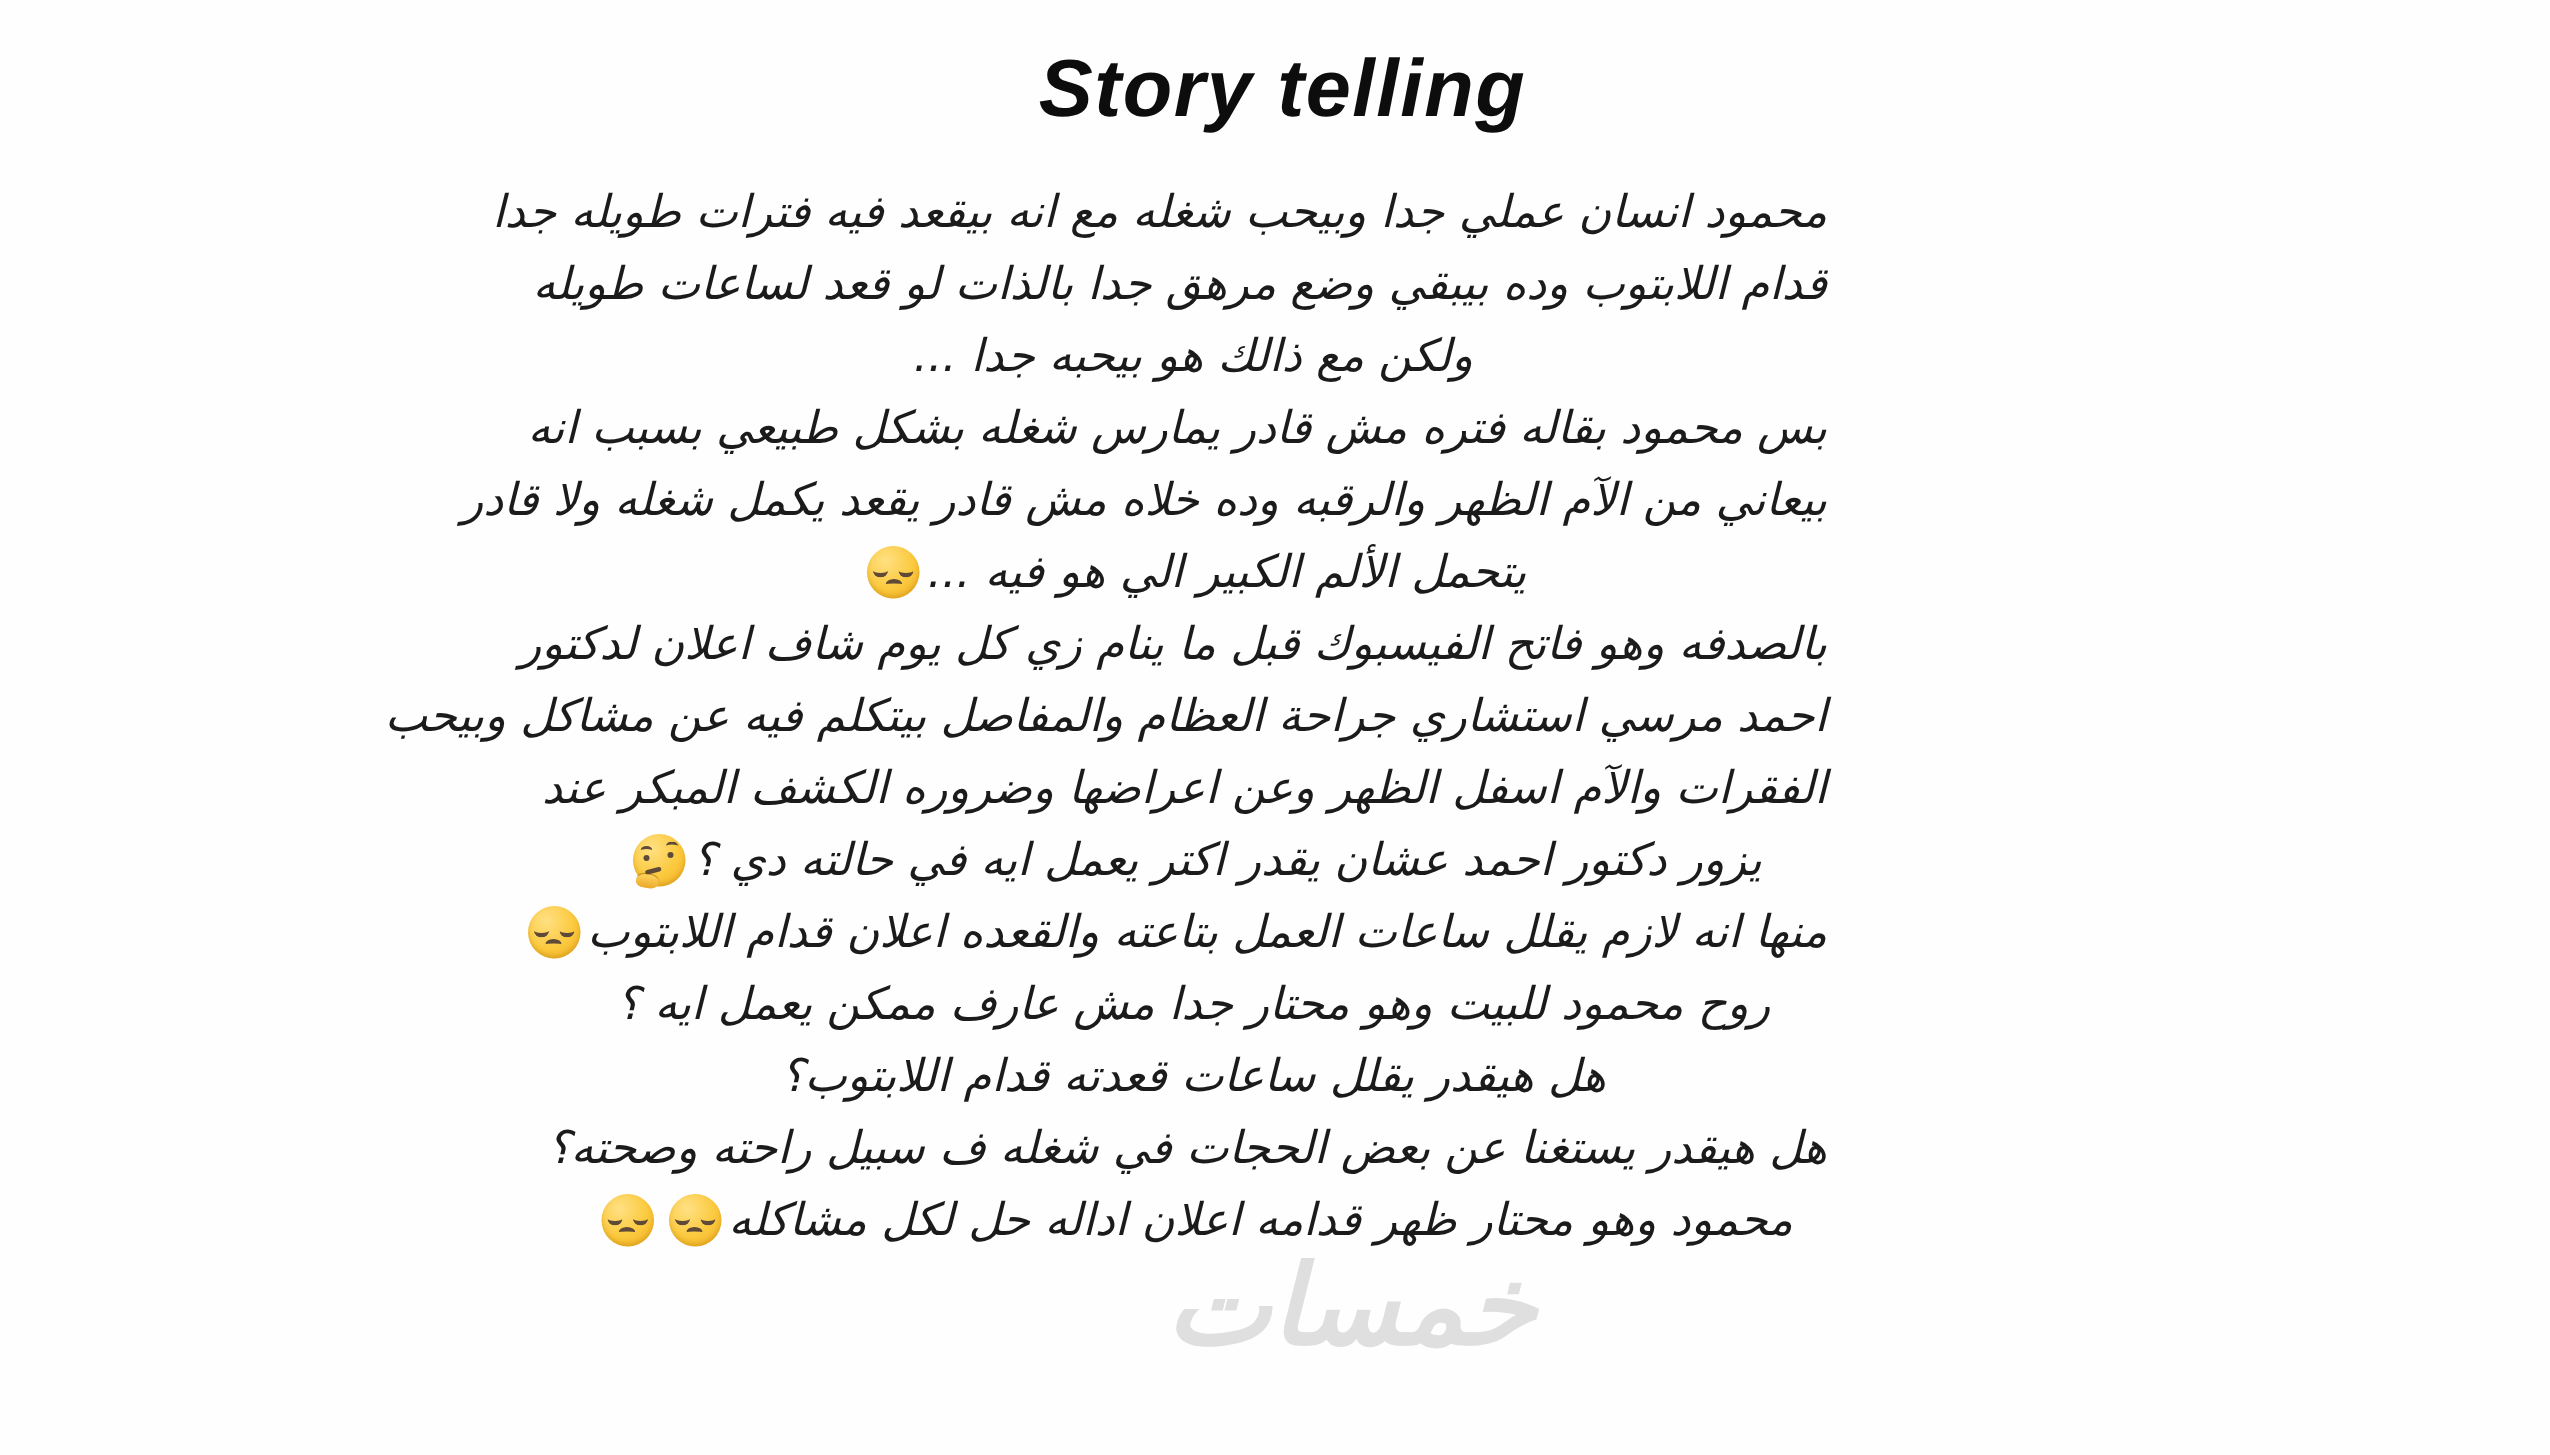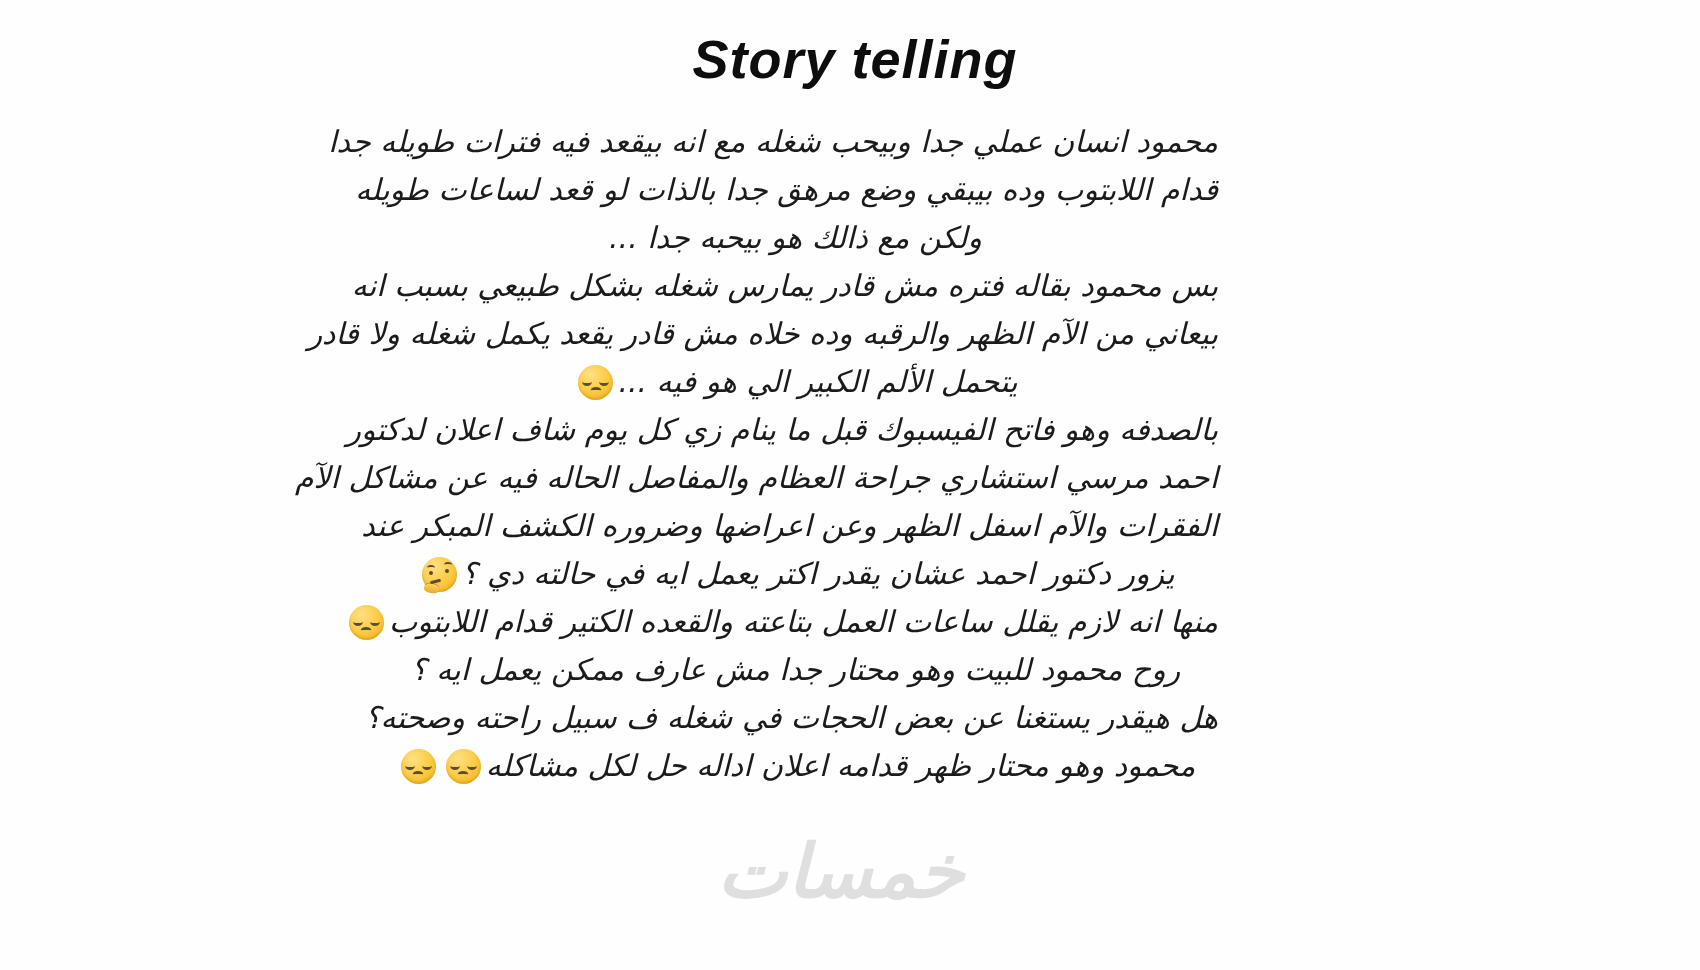--- a/index.html
+++ b/index.html
@@ -93,21 +93,21 @@
   }
   .emoji.thinking-face .hand {
     bottom: -1px; left: 2px; width: 15px; height: 9px;
     background: linear-gradient(#ffd35e, #eaa92a);
     border-radius: 45% 45% 40% 40%;
     box-shadow: 0 -1px 0 rgba(120,80,0,.4);
     transform: rotate(8deg);
   }
   .watermark {
     position: absolute;
-    top: 828px; left: 676px; width: 330px;
+    top: 828px; left: 736px; width: 330px;
     text-align: center;
     direction: rtl;
     font-size: 74px;
     font-weight: 700;
     color: #9f9f9f;
     opacity: 0.32;
     letter-spacing: 2px;
     pointer-events: none;
   }
 </style>
@@ -119,24 +119,25 @@
   <h1 class="doc-title">Story telling</h1>
 
   <div class="story" id="story">
       <div class="story-line"><span class="line-text">محمود انسان عملي جدا وبيحب شغله مع انه بيقعد فيه فترات طويله جدا</span></div>
       <div class="story-line"><span class="line-text">قدام اللابتوب وده بيبقي وضع مرهق جدا بالذات لو قعد لساعات طويله</span></div>
       <div class="story-line"><span class="line-text">ولكن مع ذالك هو بيحبه جدا ...</span></div>
       <div class="story-line"><span class="line-text">بس محمود بقاله فتره مش قادر يمارس شغله بشكل طبيعي بسبب انه</span></div>
       <div class="story-line"><span class="line-text">بيعاني من الآم الظهر والرقبه وده خلاه مش قادر يقعد يكمل شغله ولا قادر</span></div>
       <div class="story-line"><span class="line-text">يتحمل الألم الكبير الي هو فيه ...</span><span class="emoji pensive-face"><span class="eye-l"></span><span class="eye-r"></span><span class="mouth"></span></span></div>
       <div class="story-line"><span class="line-text">بالصدفه وهو فاتح الفيسبوك قبل ما ينام زي كل يوم شاف اعلان لدكتور</span></div>
-      <div class="story-line"><span class="line-text">احمد مرسي استشاري جراحة العظام والمفاصل الحاله فيه عن مشاكل الآم</span></div>
+      <div class="story-line"><span class="line-text">احمد مرسي استشاري جراحة العظام والمفاصل بيتكلم فيه عن مشاكل وبيحب</span></div>
       <div class="story-line"><span class="line-text">الفقرات والآم اسفل الظهر وعن اعراضها وضروره الكشف المبكر عند</span></div>
       <div class="story-line"><span class="line-text">يزور دكتور احمد عشان يقدر اكتر يعمل ايه في حالته دي ؟</span><span class="emoji thinking-face"><span class="brow-l"></span><span class="brow-r"></span><span class="eye-l"></span><span class="eye-r"></span><span class="mouth"></span><span class="hand"></span></span></div>
-      <div class="story-line"><span class="line-text">منها انه لازم يقلل ساعات العمل بتاعته والقعده الكتير قدام اللابتوب</span><span class="emoji pensive-face"><span class="eye-l"></span><span class="eye-r"></span><span class="mouth"></span></span></div>
+      <div class="story-line"><span class="line-text">منها انه لازم يقلل ساعات العمل بتاعته والقعده اعلان قدام اللابتوب</span><span class="emoji pensive-face"><span class="eye-l"></span><span class="eye-r"></span><span class="mouth"></span></span></div>
       <div class="story-line"><span class="line-text">روح محمود للبيت وهو محتار جدا مش عارف ممكن يعمل ايه ؟</span></div>
+      <div class="story-line"><span class="line-text">هل هيقدر يقلل ساعات قعدته قدام اللابتوب؟</span></div>
       <div class="story-line"><span class="line-text">هل هيقدر يستغنا عن بعض الحجات في شغله ف سبيل راحته وصحته؟</span></div>
       <div class="story-line"><span class="line-text">محمود وهو محتار ظهر قدامه اعلان اداله حل لكل مشاكله</span><span class="emoji pensive-face"><span class="eye-l"></span><span class="eye-r"></span><span class="mouth"></span></span><span class="emoji pensive-face"><span class="eye-l"></span><span class="eye-r"></span><span class="mouth"></span></span></div>
     </div>
 
   <div class="watermark">خمسات</div>
 
 </div>
 
 </body></html>

